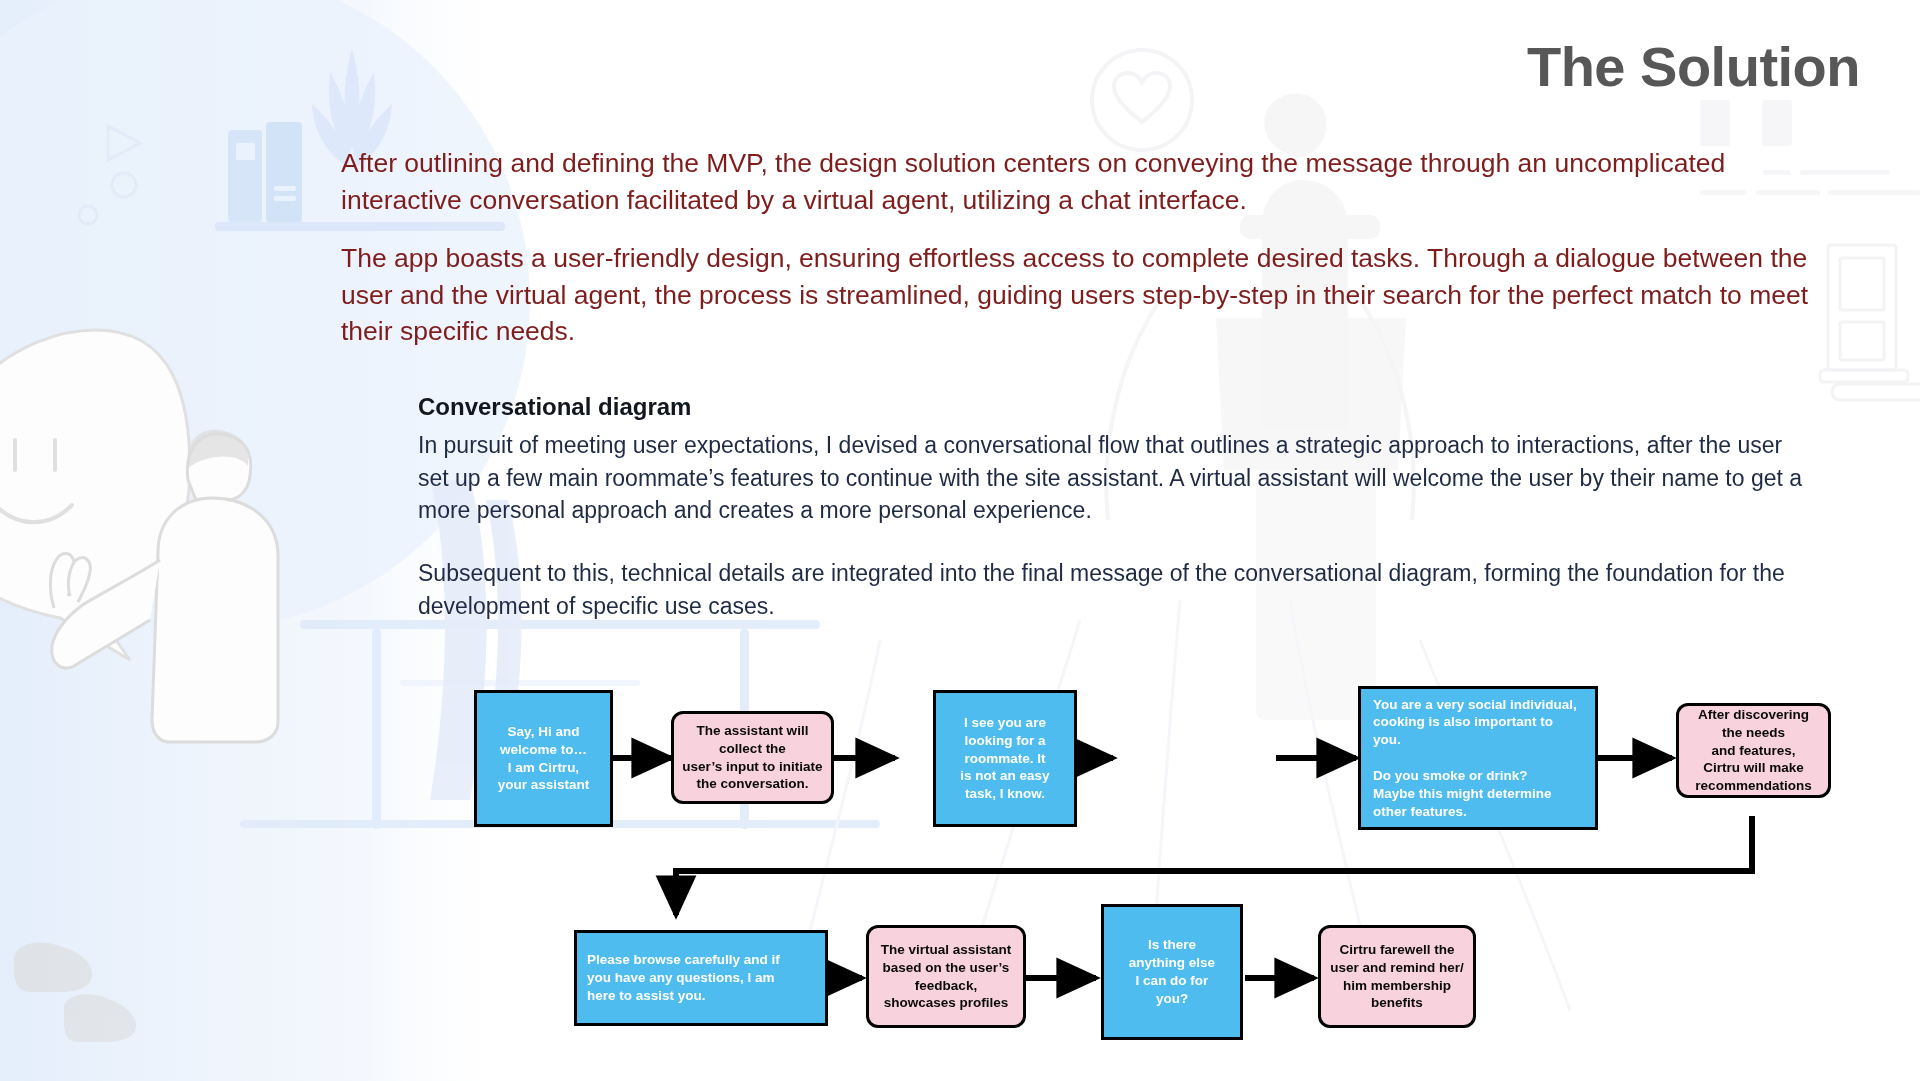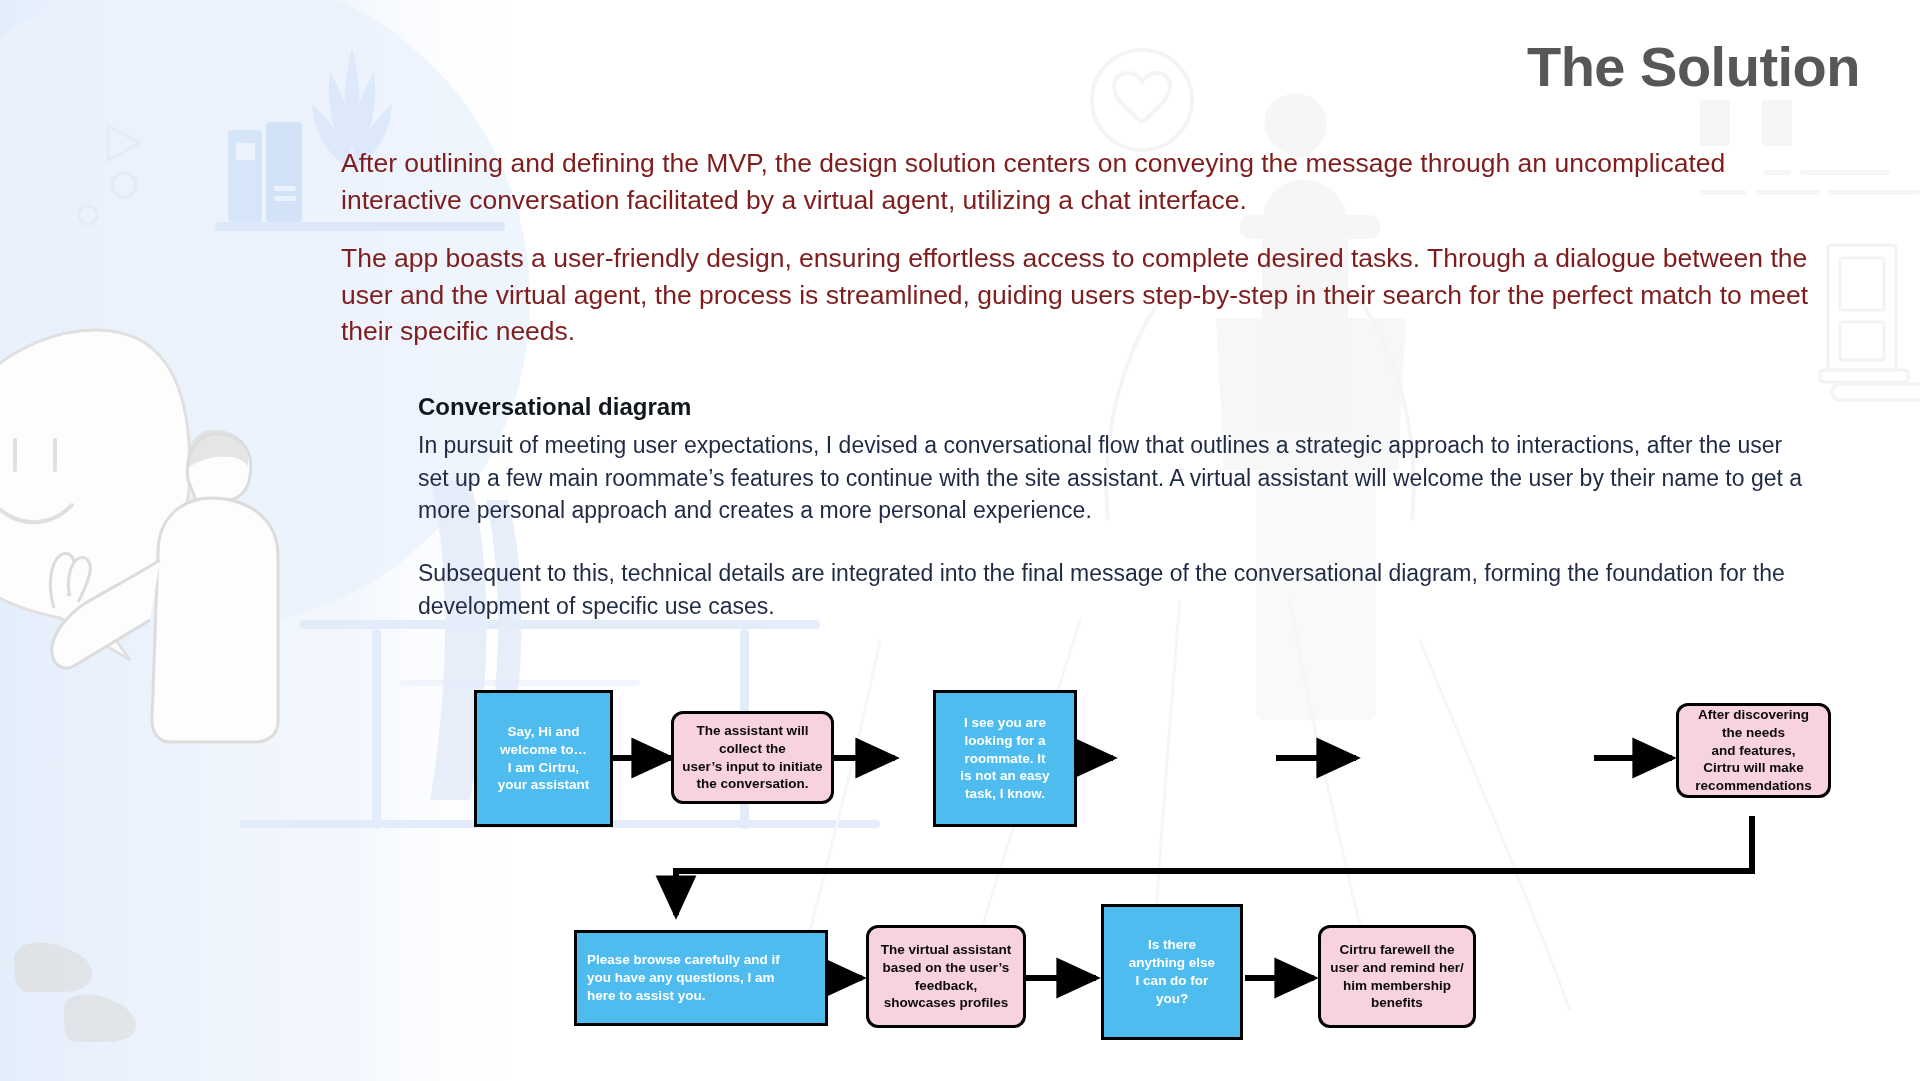--- a/index.html
+++ b/index.html
@@ -255,20 +255,28 @@
 
     <div class="node blue" style="left:895px;top:690px;width:144px;height:137px;margin-left:38px;">
       <span class="txt">I see you are
 looking for a
 roommate. It
 is not an easy
 task, I know.</span>
     </div>
 
 
+    <div class="node blue left" style="left:1358px;top:686px;width:240px;height:144px;padding:10px 12px;">
+      <span class="txt">You are a very social individual,
+cooking is also important to you.
+
+Do you smoke or drink?
+Maybe this might determine
+other features.</span>
+    </div>
 
     <div class="node pink" style="left:1676px;top:703px;width:155px;height:95px;">
       <span class="txt">After discovering
 the needs
 and features,
 Cirtru will make
 recommendations</span>
     </div>
 
     <div class="node blue left" style="left:574px;top:930px;width:254px;height:96px;padding:24px 10px;">

